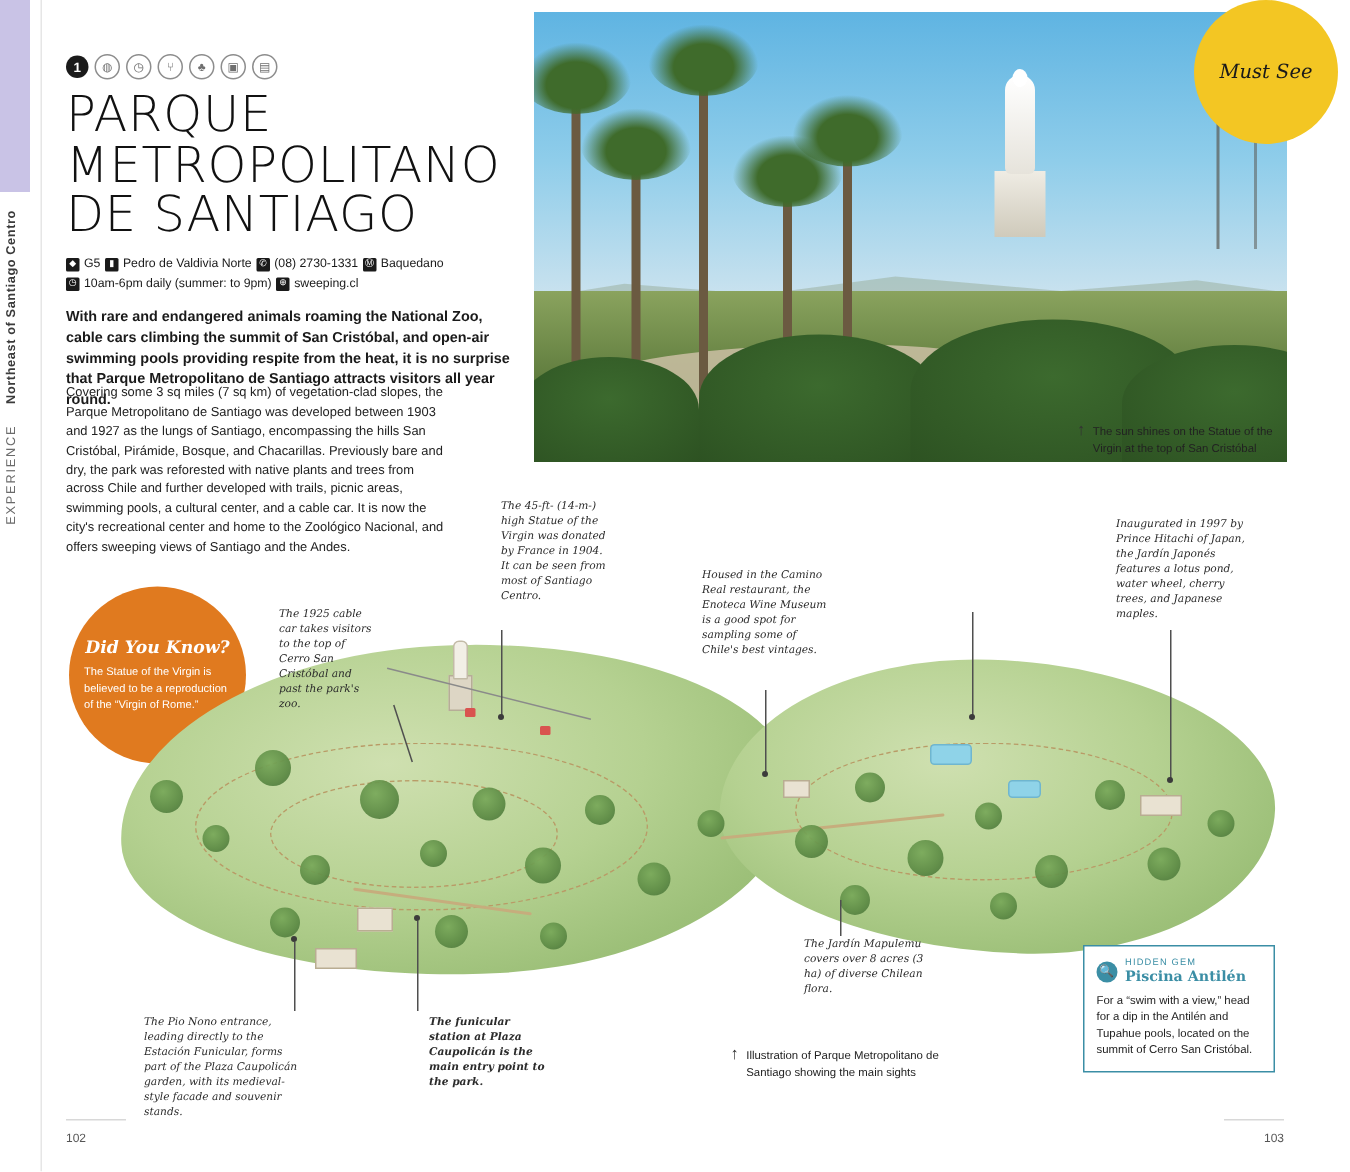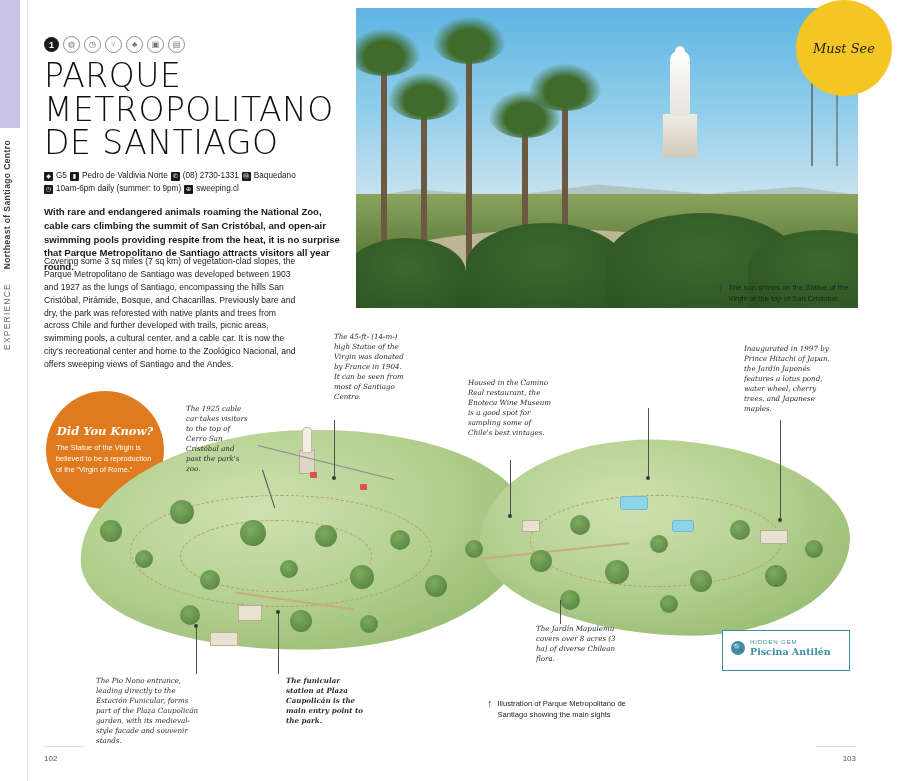--- a/index.html
+++ b/index.html
@@ -675,20 +675,21 @@
   </div>
 
   <div class="gem">
     <div class="gem-head">
       <div class="gem-ico">🔍</div>
       <div>
         <div class="gem-label">HIDDEN GEM</div>
         <div class="gem-title">Piscina Antilén</div>
       </div>
     </div>
+    <div class="gem-text">For a “swim with a view,” head for a dip in the Antilén and Tupahue pools, located on the summit of Cerro San Cristóbal.</div>
   </div>
 
   <div class="folio-rule l"></div>
   <div class="folio-rule r"></div>
   <div class="folio l">102</div>
   <div class="folio r">103</div>
 
 </div>
 
 </body></html>

